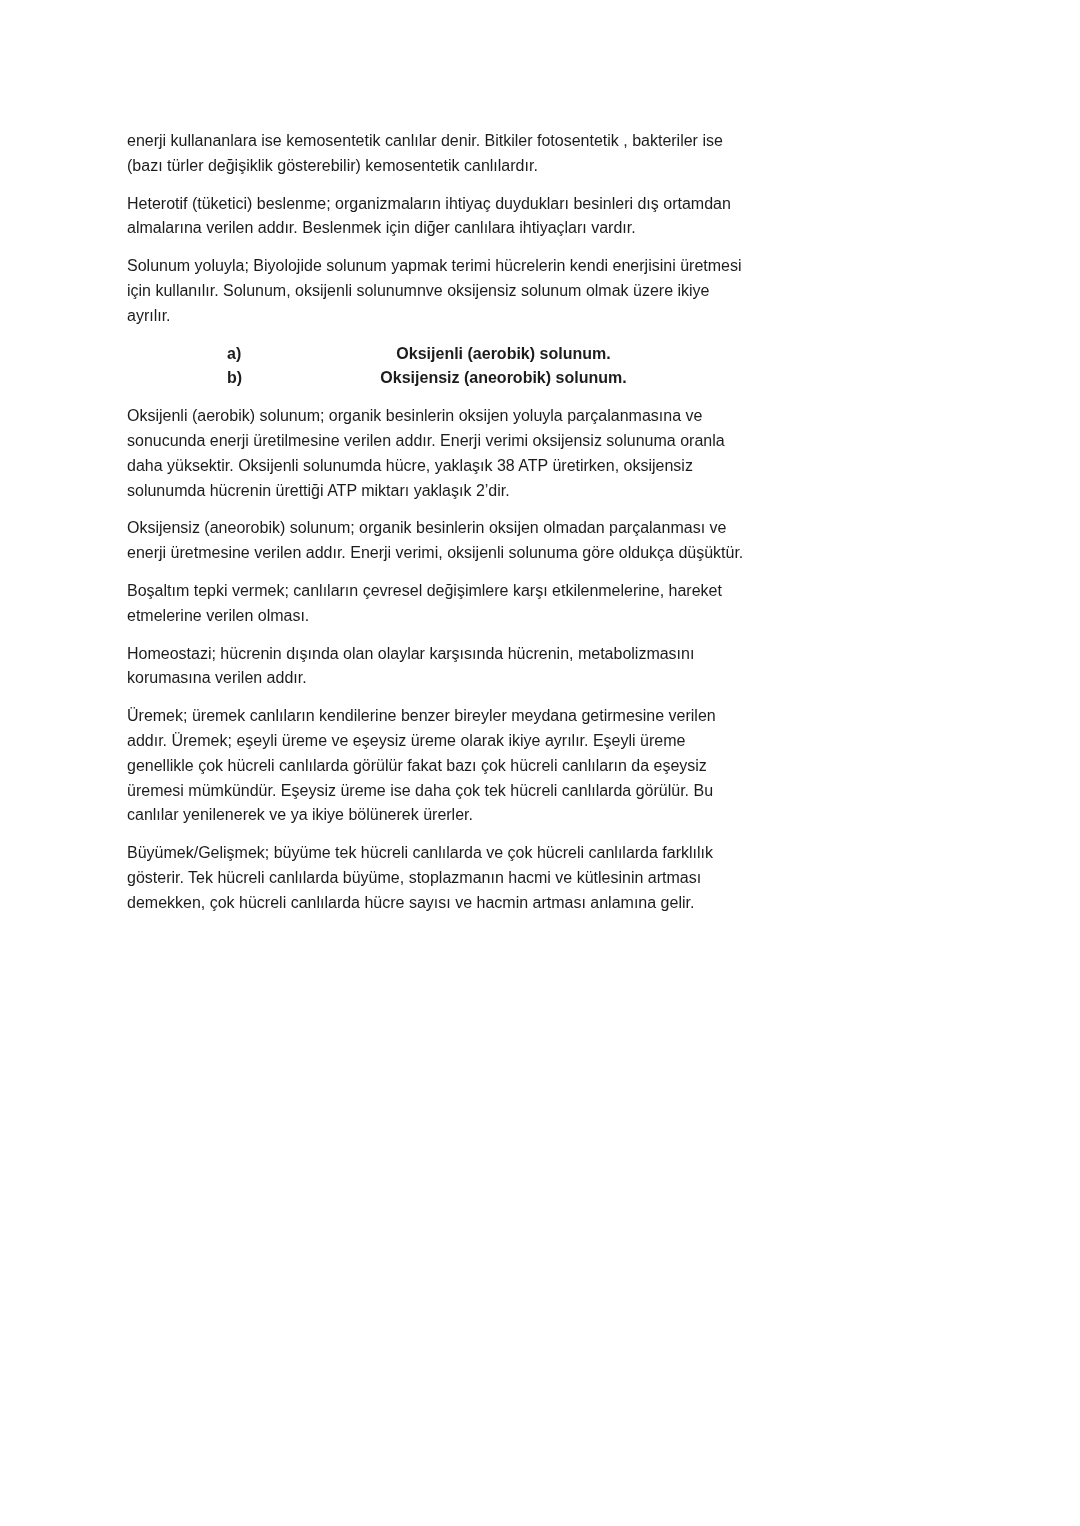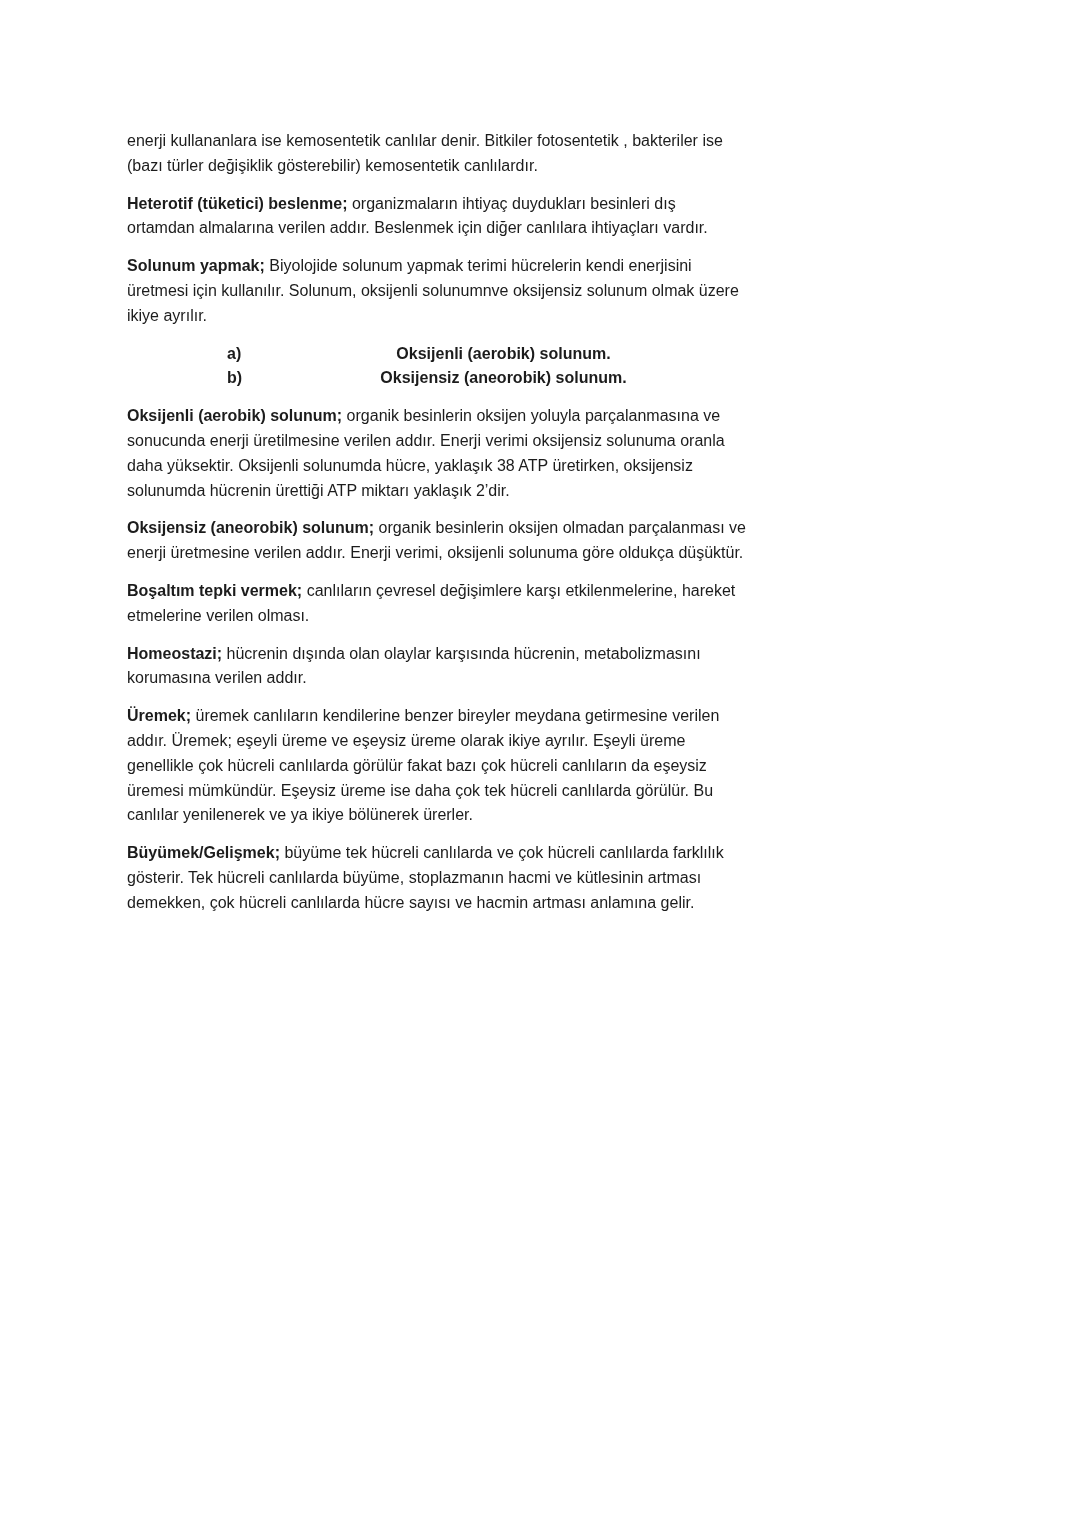--- a/index.html
+++ b/index.html
@@ -17,21 +17,21 @@
     font-family: "Liberation Sans", sans-serif;
     font-size: 16px;
     line-height: 1.55;
     color: #1c1c1c;
     overflow: hidden;
   }
   p.para {
     margin: 0 0 13px 0;
   }
   .term {
-    font-weight: bold;
+    font-weight: normal;
   }
   .sublist {
     margin: 0 0 13px 0;
     padding-left: 100px;
   }
   .list-item {
     display: flex;
     font-weight: bold;
   }
   .marker {
@@ -45,21 +45,21 @@
 </style>
 </head>
 <body>
 
 <div class="page">
 
   <p class="para"><span>enerji kullananlara ise kemosentetik canlılar denir. Bitkiler fotosentetik , bakteriler ise (bazı türler değişiklik gösterebilir) kemosentetik canlılardır.</span></p>
 
   <p class="para"><span class="term">Heterotif (tüketici) beslenme;</span><span> organizmaların ihtiyaç duydukları besinleri dış ortamdan almalarına verilen addır. Beslenmek için diğer canlılara ihtiyaçları vardır.</span></p>
 
-  <p class="para"><span class="term">Solunum yapmak;</span><span> Biyolojide solunum yapmak terimi hücrelerin kendi enerjisini üretmesi için kullanılır. Solunum, oksijenli solunumnve oksijensiz solunum olmak üzere ikiye ayrılır.</span></p>
+  <p class="para"><span class="term">Solunum yoluyla;</span><span> Biyolojide solunum yapmak terimi hücrelerin kendi enerjisini üretmesi için kullanılır. Solunum, oksijenli solunumnve oksijensiz solunum olmak üzere ikiye ayrılır.</span></p>
 
   <div class="sublist">
     <div class="list-item">
       <span class="marker">a)</span>
       <span class="list-label">Oksijenli (aerobik) solunum.</span>
     </div>
     <div class="list-item">
       <span class="marker">b)</span>
       <span class="list-label">Oksijensiz (aneorobik) solunum.</span>
     </div>

